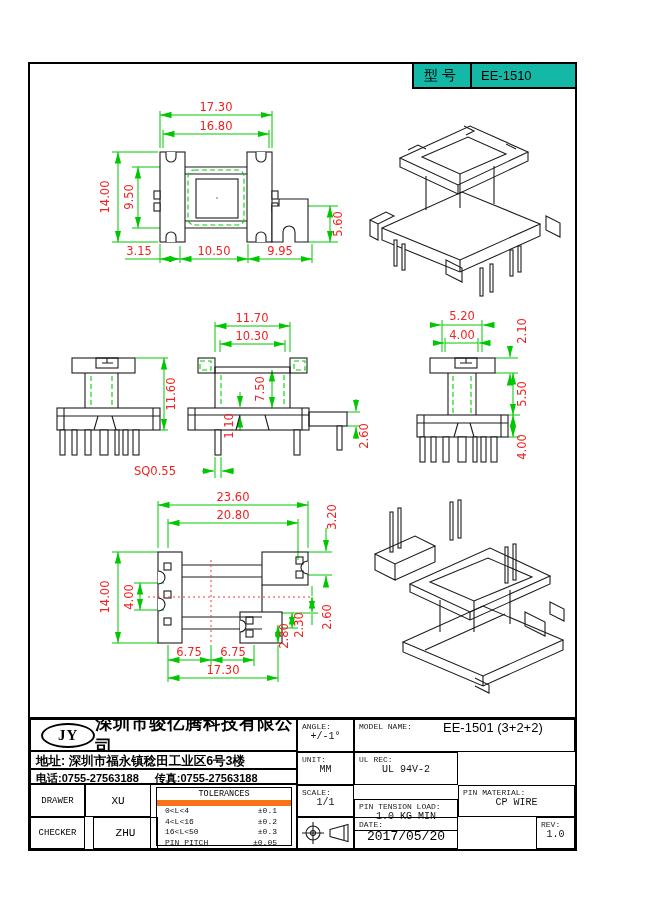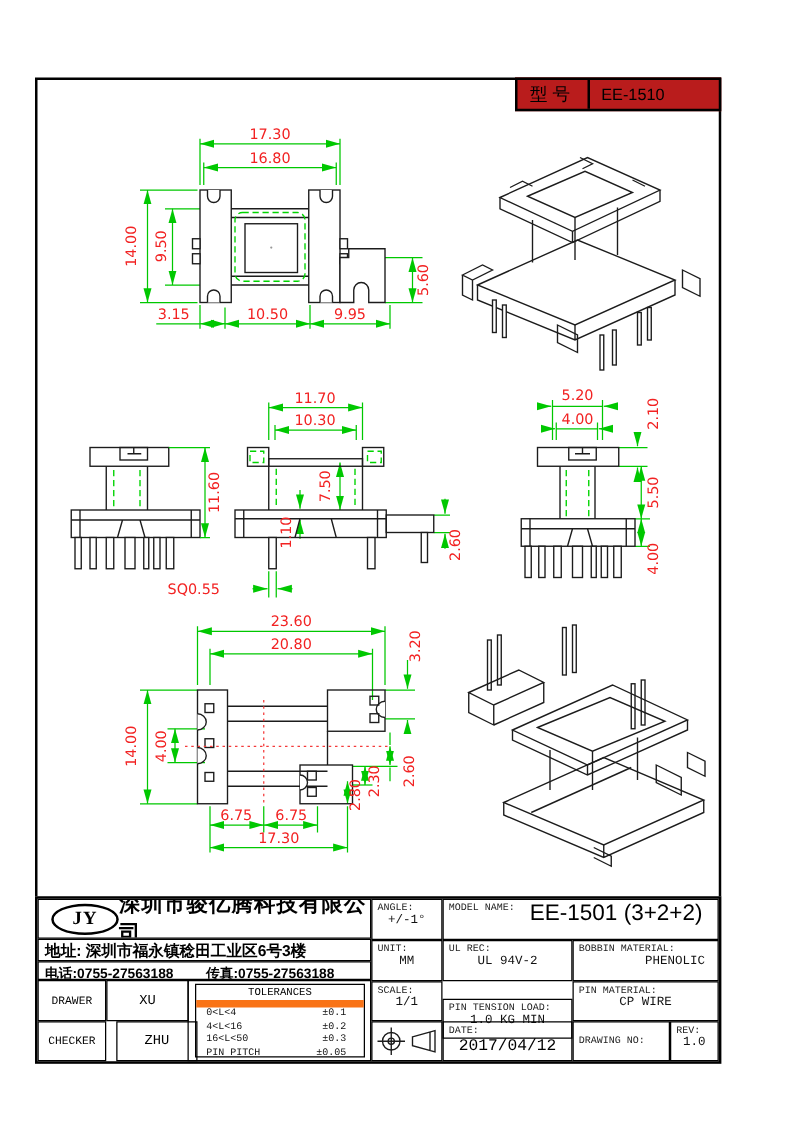--- a/index.html
+++ b/index.html
@@ -7,41 +7,41 @@
   font-family:"Liberation Sans",sans-serif;overflow:hidden}
 .abs{position:absolute}
 svg.view{position:absolute;overflow:visible}
 .part{fill:none;stroke:#1c1c1c;stroke-width:1.1}
 .partw{fill:#fff;stroke:#1c1c1c;stroke-width:1.1}
 .dim{fill:none;stroke:#00c800;stroke-width:1}
 .gdash{fill:none;stroke:#00d400;stroke-width:1.1;stroke-dasharray:5,3}
 .rdot{fill:none;stroke:#f43a3a;stroke-width:1;stroke-dasharray:2,3}
 .dt{fill:#f22222;font-size:11.5px;font-family:"DejaVu Sans",sans-serif;text-anchor:middle}
 .frame{left:28px;top:62px;width:549px;height:789px;border:2px solid #000}
-.hdr{left:412px;top:62px;width:165px;height:27px;border:2px solid #000;display:flex;background:#b91c1c}
+.hdr{left:412px;top:62px;width:165px;height:27px;border:2px solid #000;display:flex;background:#14b8a6}
 .hdr .lab{width:58px;border-right:2px solid #000;display:flex;align-items:center;justify-content:center;
   font-size:14px;letter-spacing:4px}
 .hdr .val{flex:1;display:flex;align-items:center;padding-left:9px;font-size:13px}
 .tb{left:28px;top:717px;width:549px;height:134px;border:2px solid #000;background:#fff}
 .cell{position:absolute;border:1px solid #000;overflow:hidden}
 .lblsm{font-family:"Liberation Mono",monospace;font-size:8px;color:#222;padding:2px 0 0 4px}
 .valmd{font-family:"Liberation Mono",monospace;font-size:10px;color:#111;text-align:center}
 .company{display:flex;align-items:center;padding-left:10px}
 .logo{width:58px;height:25px;border:2px solid #000;border-radius:50%;display:flex;align-items:center;
   justify-content:center;font-weight:bold;font-size:15px;font-family:"Liberation Serif",serif;letter-spacing:1px}
 .cname{font-size:17px;font-weight:bold;letter-spacing:1px}
 .addr{font-size:12.5px;font-weight:bold;padding:1px 16px 0 5px}
-.phone{font-size:11px;font-weight:bold;padding:1px 0 0 5px;display:flex;gap:26px}
+.phone{font-size:11px;font-weight:bold;padding:1px 0 0 5px;display:flex;gap:16px}
 .staffl{font-family:"Liberation Mono",monospace;font-size:9px;display:flex;align-items:center;justify-content:center}
 .staffv{font-family:"Liberation Mono",monospace;font-size:11px;display:flex;align-items:center;justify-content:center}
 .tolbox{position:absolute;border:1px solid #000}
 .tolhead{font-family:"Liberation Mono",monospace;font-size:8.5px;text-align:center;border-bottom:6px solid #f97316;padding:1px 0}
 .tolrow{display:flex;justify-content:space-between;padding:0 14px 0 8px;
   font-family:"Liberation Mono",monospace;font-size:8px;line-height:10.5px;color:#111}
-.bigmodel{font-size:18px;font-weight:500;text-align:center;margin-top:0px;font-family:"Liberation Sans",sans-serif}
+.bigmodel{font-size:13px;font-weight:500;text-align:center;margin-top:0px;font-family:"Liberation Sans",sans-serif}
 .dateval{font-family:"Liberation Mono",monospace;font-size:13px;text-align:center}
 </style>
 </head>
 <body>
 
 <svg width="1" height="1" style="position:absolute" aria-hidden="true">
 <defs>
 <marker id="ae" viewBox="0 0 12 8" markerWidth="12" markerHeight="8" refX="11.5" refY="4" orient="auto" markerUnits="userSpaceOnUse">
         <path d="M11.5,4 L0,0.8 L0,7.2 Z" fill="#00c800"></path>
       </marker>
@@ -354,24 +354,20 @@
   </div>
 
   <div class="cell" style="left:267px;top:33px;width:57px;height:33px">
     <div class="lblsm">UNIT:</div>
     <div class="valmd">MM</div>
   </div>
   <div class="cell" style="left:324px;top:33px;width:104px;height:33px">
     <div class="lblsm">UL REC:</div>
     <div class="valmd">UL 94V-2</div>
   </div>
-  <div class="cell" style="left:428px;top:33px;width:117px;height:33px">
-    <div class="lblsm">BOBBIN MATERIAL:</div>
-    <div class="valmd" style="text-align:right;padding-right:10px">PHENOLIC</div>
-  </div>
 
   <div class="cell" style="left:267px;top:66px;width:57px;height:32px">
     <div class="lblsm">SCALE:</div>
     <div class="valmd">1/1</div>
   </div>
   <div class="cell" style="left:324px;top:80px;width:104px;height:32px">
     <div class="lblsm">PIN TENSION LOAD:</div>
     <div class="valmd">1.0 KG MIN</div>
   </div>
   <div class="cell" style="left:428px;top:66px;width:117px;height:32px">
@@ -382,22 +378,19 @@
   <div class="cell" style="left:267px;top:98px;width:57px;height:32px;display:flex;align-items:center;justify-content:center">
     <svg width="52" height="26" viewBox="0 0 52 26" class="part">
       <circle cx="13" cy="13" r="7"></circle>
         <circle cx="13" cy="13" r="2.5"></circle>
       <path d="M2,13 H24 M13,2 V24"></path>
       <path d="M30,9.5 L48,4.5 V21.5 L30,16.5 Z M44,5.5 V20.5"></path>
     </svg>
   </div>
   <div class="cell" style="left:324px;top:98px;width:104px;height:32px">
     <div class="lblsm">DATE:</div>
-    <div class="dateval">2017/04/12</div>
-  </div>
-  <div class="cell" style="left:428px;top:98px;width:78px;height:32px">
-    <div class="lblsm" style="padding-top:10px">DRAWING NO:</div>
+    <div class="dateval">2017/05/20</div>
   </div>
   <div class="cell" style="left:506px;top:98px;width:39px;height:32px">
     <div class="lblsm">REV:</div>
     <div class="valmd">1.0</div>
   </div>
 </div>
 
 </body></html>

